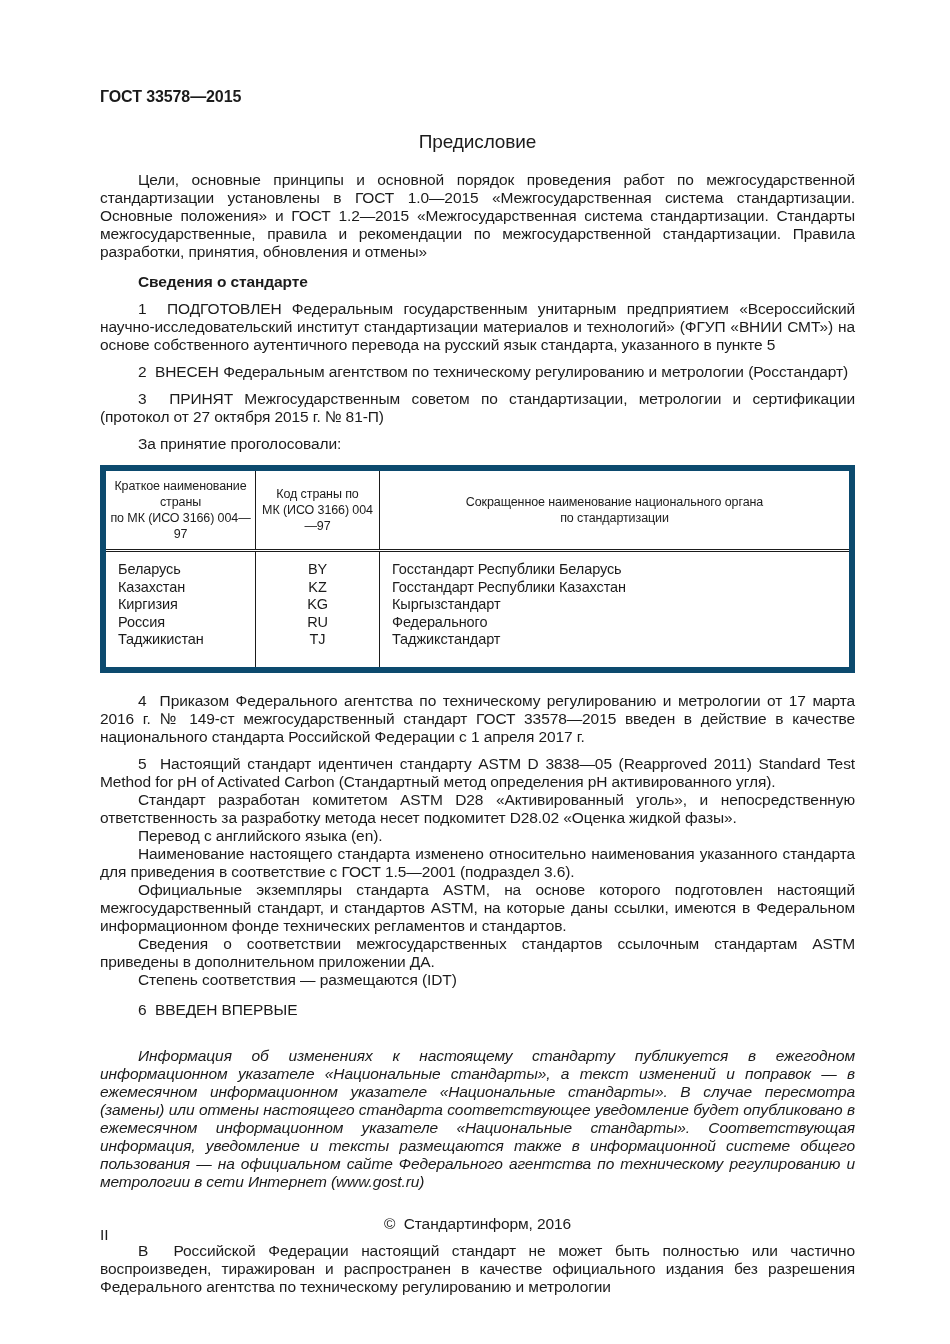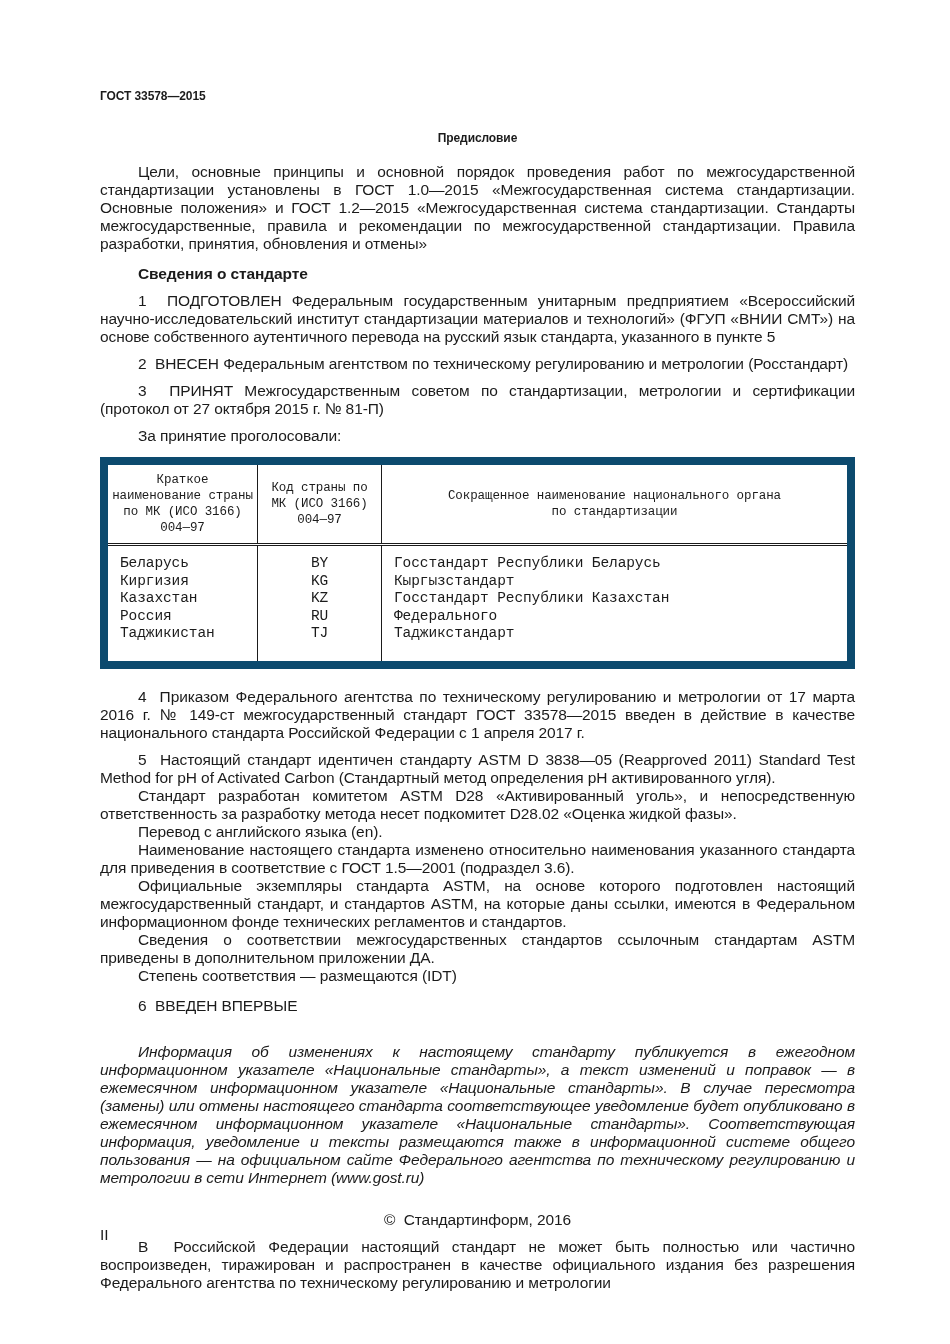--- a/index.html
+++ b/index.html
@@ -7,39 +7,39 @@
     position:relative;
     width:950px; height:1344px;
     background:#ffffff;
     color:#1b1b1b;
     font-family:"Liberation Sans", sans-serif;
     box-sizing:border-box;
     padding:86px 95px 0 100px;
     overflow:hidden;
     letter-spacing:-0.1px;
   }
-  .doc-code { font-weight:bold; font-size:12px; line-height:21px; }
-  .title { text-align:center; font-weight:bold; font-size:12px; margin:24px 0 18px 0; }
+  .doc-code { font-weight:bold; font-size:16px; line-height:21px; }
+  .title { text-align:center; font-weight:normal; font-size:19px; margin:24px 0 18px 0; }
   .p {
     font-size:15.5px; line-height:18px;
     text-align:justify; text-indent:38px;
     margin:0;
   }
   .mt-s { margin-top:9px; }
   .mt-m { margin-top:12px; }
   .mt-l { margin-top:19px; }
   .info-heading { font-weight:bold; }
   .vote-table {
     width:100%;
     border-collapse:collapse;
     margin-top:12px;
     table-layout:fixed;
   }
   .vote-table, .vote-table tr, .vote-table th, .vote-table td { border-color:#1b1b1b; }
-  .vote-table { border:8px solid #0c4a6e;font-family:Liberation Mono, monospace; }
+  .vote-table { border:6px solid #0c4a6e; }
   .vote-table th {
     font-weight:normal; font-size:12.5px; line-height:16px;
     text-align:center; vertical-align:middle;
     padding:7px 4px;
     border-bottom:3px double #1b1b1b;
   }
   .vote-table th + th, .vote-table td + td { border-left:1px solid #1b1b1b; }
   .vote-table td {
     font-size:14.5px; line-height:17.5px;
     padding:0 12px; vertical-align:top;
@@ -92,28 +92,28 @@
         </th>
       </tr>
     </thead>
     <tbody>
       <tr>
         <td>Беларусь</td>
         <td class="c-code">BY</td>
         <td>Госстандарт Республики Беларусь</td>
       </tr>
       <tr>
+        <td>Казахстан</td>
+        <td class="c-code">KZ</td>
+        <td>Госстандарт Республики Казахстан</td>
+      </tr>
+      <tr>
         <td>Киргизия</td>
         <td class="c-code">KG</td>
         <td>Кыргызстандарт</td>
-      </tr>
-      <tr>
-        <td>Казахстан</td>
-        <td class="c-code">KZ</td>
-        <td>Госстандарт Республики Казахстан</td>
       </tr>
       <tr>
         <td>Россия</td>
         <td class="c-code">RU</td>
         <td>Федерального</td>
       </tr>
       <tr>
         <td>Таджикистан</td>
         <td class="c-code">TJ</td>
         <td>Таджикстандарт</td>

